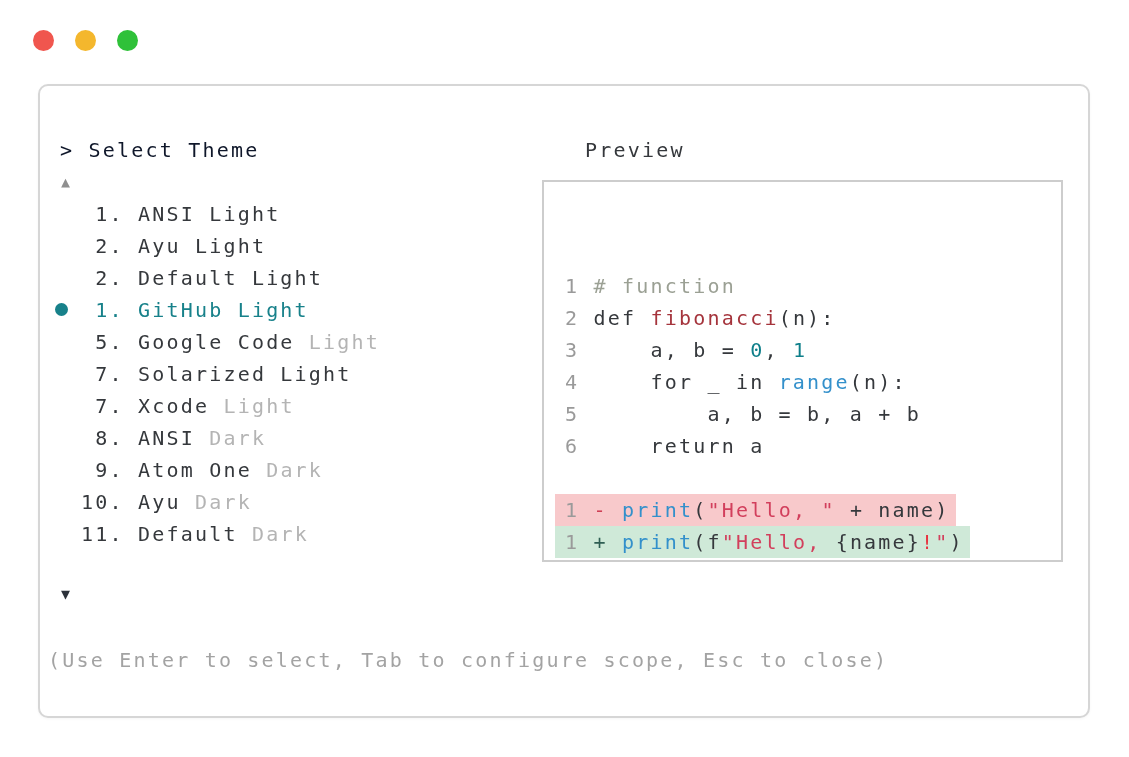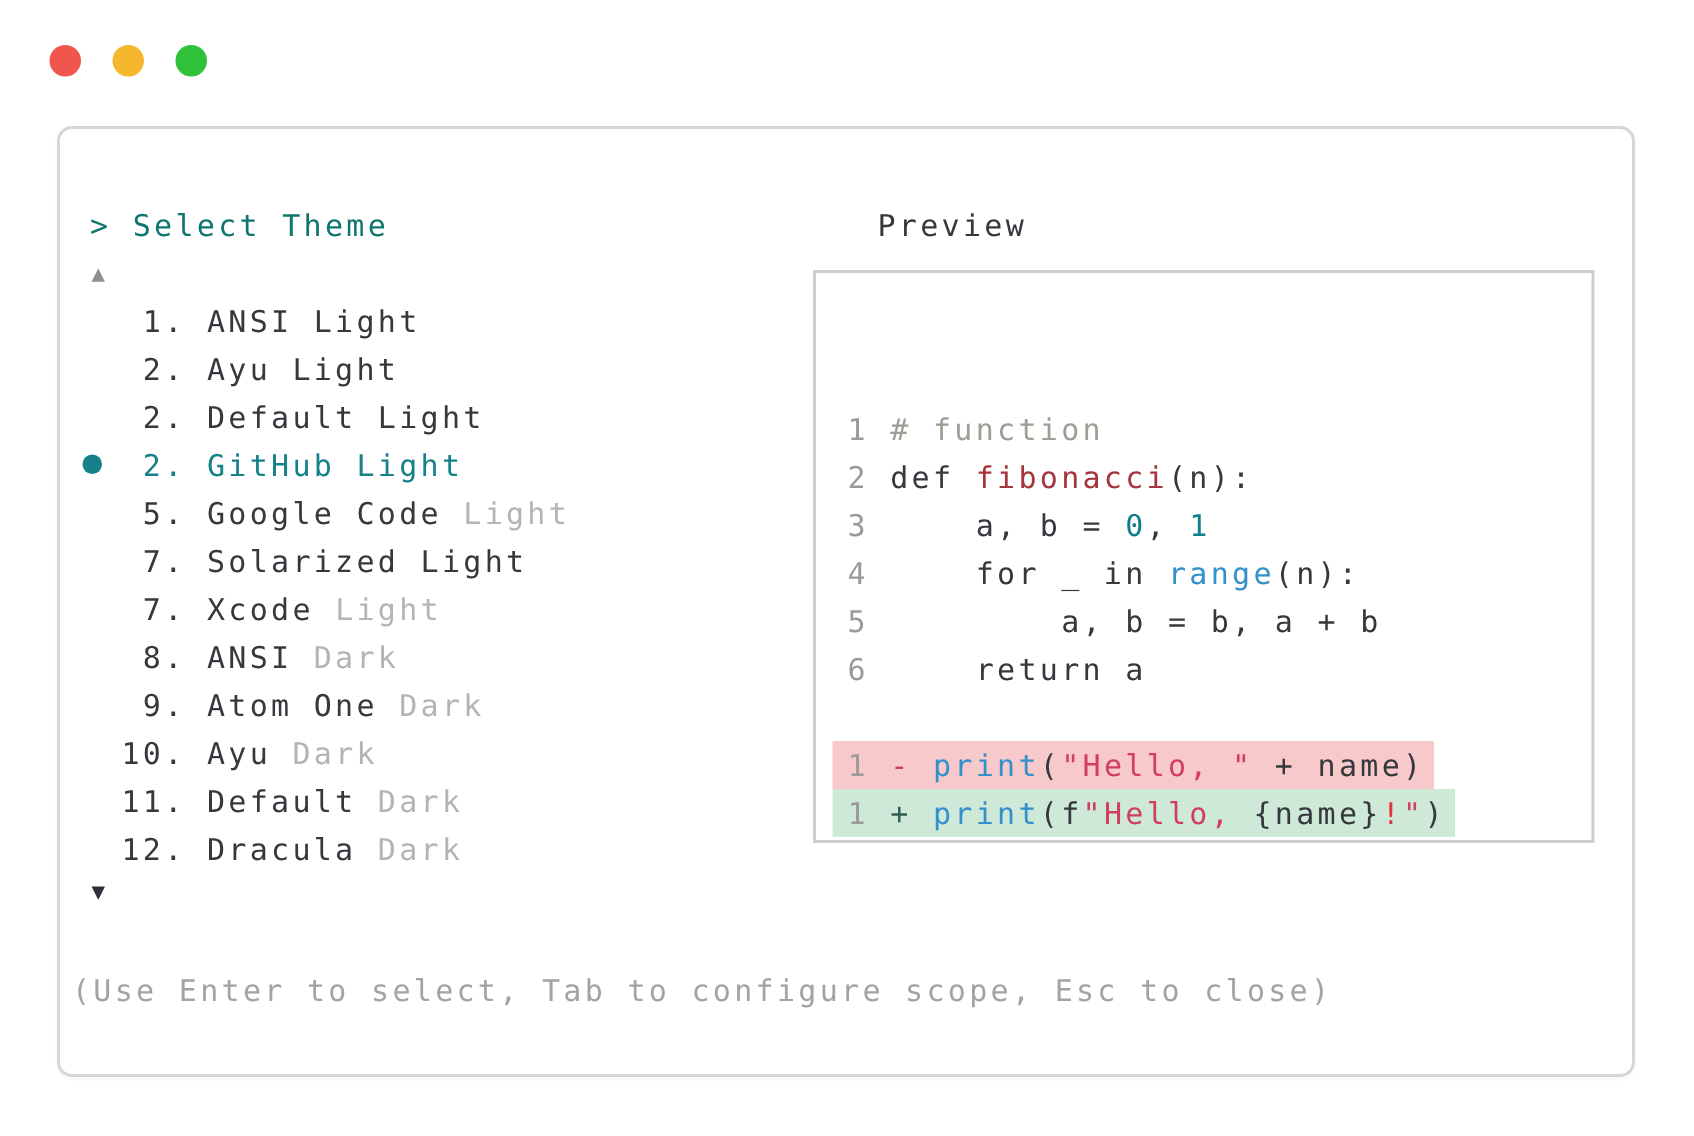--- a/index.html
+++ b/index.html
@@ -15,21 +15,21 @@
 
   
   .window{
     position:absolute;left:38px;top:84px;width:1048px;height:630px;
     border:2px solid #d6d6d6;border-radius:10px;background:#ffffff;
     box-shadow:0 1px 3px rgba(0,0,0,0.04);
   }
 
   .hdr{
     position:absolute;left:20px;top:48px;height:32px;line-height:32px;
-    font-size:20px;letter-spacing:2.2px;color:#0f766e;white-space:pre;
+    font-size:20px;letter-spacing:2.2px;color:#0f172a;white-space:pre;
   }
   .preview-label{
     position:absolute;left:500px;top:48px;height:32px;line-height:32px;
     font-size:20px;letter-spacing:2.2px;color:#35383c;white-space:pre;margin-left:45px;
   }
 
   .scroll-arrow{
     position:absolute;left:21px;font-size:15px;line-height:28px;white-space:pre;
   }
   .scroll-up{top:82px;color:#8f8f8f;}
@@ -79,29 +79,28 @@
   <div class="hdr"><span>&gt; </span><span>Select Theme</span></div>
 
   <div class="preview-label">Preview</div>
 
   <div class="scroll-arrow scroll-up">▲</div>
 
   <div class="theme-list" id="theme-list">
       <div class="theme-row"><span> 1. ANSI Light</span></div>
       <div class="theme-row"><span> 2. Ayu Light</span></div>
       <div class="theme-row"><span> 2. Default Light</span></div>
-      <div class="theme-row selected"><span class="bullet"></span><span> 2. GitHub Light</span></div>
+      <div class="theme-row selected"><span class="bullet"></span><span> 1. GitHub Light</span></div>
       <div class="theme-row"><span> 5. Google Code </span><span class="muted">Light</span></div>
       <div class="theme-row"><span> 7. Solarized Light</span></div>
       <div class="theme-row"><span> 7. Xcode </span><span class="muted">Light</span></div>
       <div class="theme-row"><span> 8. ANSI </span><span class="muted">Dark</span></div>
       <div class="theme-row"><span> 9. Atom One </span><span class="muted">Dark</span></div>
       <div class="theme-row"><span>10. Ayu </span><span class="muted">Dark</span></div>
       <div class="theme-row"><span>11. Default </span><span class="muted">Dark</span></div>
-      <div class="theme-row"><span>12. Dracula </span><span class="muted">Dark</span></div>
     </div>
 
   <div class="scroll-arrow scroll-down">▼</div>
 
   <div class="preview-box">
     <div class="code-block" id="code-block"><div class="code-line normal"><span class="inner"><span class="ln" style="color: rgb(154, 154, 154);">1</span><span style="color: rgb(155, 160, 148);"> # function</span></span></div><div class="code-line normal"><span class="inner"><span class="ln" style="color: rgb(154, 154, 154);">2</span><span style="color: rgb(53, 56, 60);"> def </span><span style="color: rgb(165, 52, 60);">fibonacci</span><span style="color: rgb(53, 56, 60);">(n):</span></span></div><div class="code-line normal"><span class="inner"><span class="ln" style="color: rgb(154, 154, 154);">3</span><span style="color: rgb(53, 56, 60);">     a, b = </span><span style="color: rgb(14, 127, 138);">0</span><span style="color: rgb(53, 56, 60);">, </span><span style="color: rgb(14, 127, 138);">1</span></span></div><div class="code-line normal"><span class="inner"><span class="ln" style="color: rgb(154, 154, 154);">4</span><span style="color: rgb(53, 56, 60);">     for _ in </span><span style="color: rgb(51, 144, 203);">range</span><span style="color: rgb(53, 56, 60);">(n):</span></span></div><div class="code-line normal"><span class="inner"><span class="ln" style="color: rgb(154, 154, 154);">5</span><span style="color: rgb(53, 56, 60);">         a, b = b, a + b</span></span></div><div class="code-line normal"><span class="inner"><span class="ln" style="color: rgb(154, 154, 154);">6</span><span style="color: rgb(53, 56, 60);">     return a</span></span></div><div class="code-line blank"><span class="inner"></span></div><div class="code-line removed"><span class="inner" style="background: rgb(248, 201, 203);"><span class="ln" style="color: rgb(154, 154, 154);">1</span><span style="color: rgb(53, 56, 60);"> </span><span style="color: rgb(207, 63, 85);">-</span><span style="color: rgb(53, 56, 60);"> </span><span style="color: rgb(51, 144, 203);">print</span><span style="color: rgb(53, 56, 60);">(</span><span style="color: rgb(210, 63, 92);">"Hello, "</span><span style="color: rgb(53, 56, 60);"> + name)</span></span></div><div class="code-line added"><span class="inner" style="background: rgb(207, 233, 216);"><span class="ln" style="color: rgb(154, 154, 154);">1</span><span style="color: rgb(53, 56, 60);"> </span><span style="color: rgb(47, 94, 83);">+</span><span style="color: rgb(53, 56, 60);"> </span><span style="color: rgb(51, 144, 203);">print</span><span style="color: rgb(53, 56, 60);">(f</span><span style="color: rgb(210, 63, 92);">"Hello, </span><span style="color: rgb(53, 56, 60);">{name}</span><span style="color: rgb(231, 51, 63);">!</span><span style="color: rgb(210, 63, 92);">"</span><span style="color: rgb(53, 56, 60);">)</span></span></div></div>
   </div>
 
   <div class="footer-hint">(Use Enter to select, Tab to configure scope, Esc to close)</div>
 

